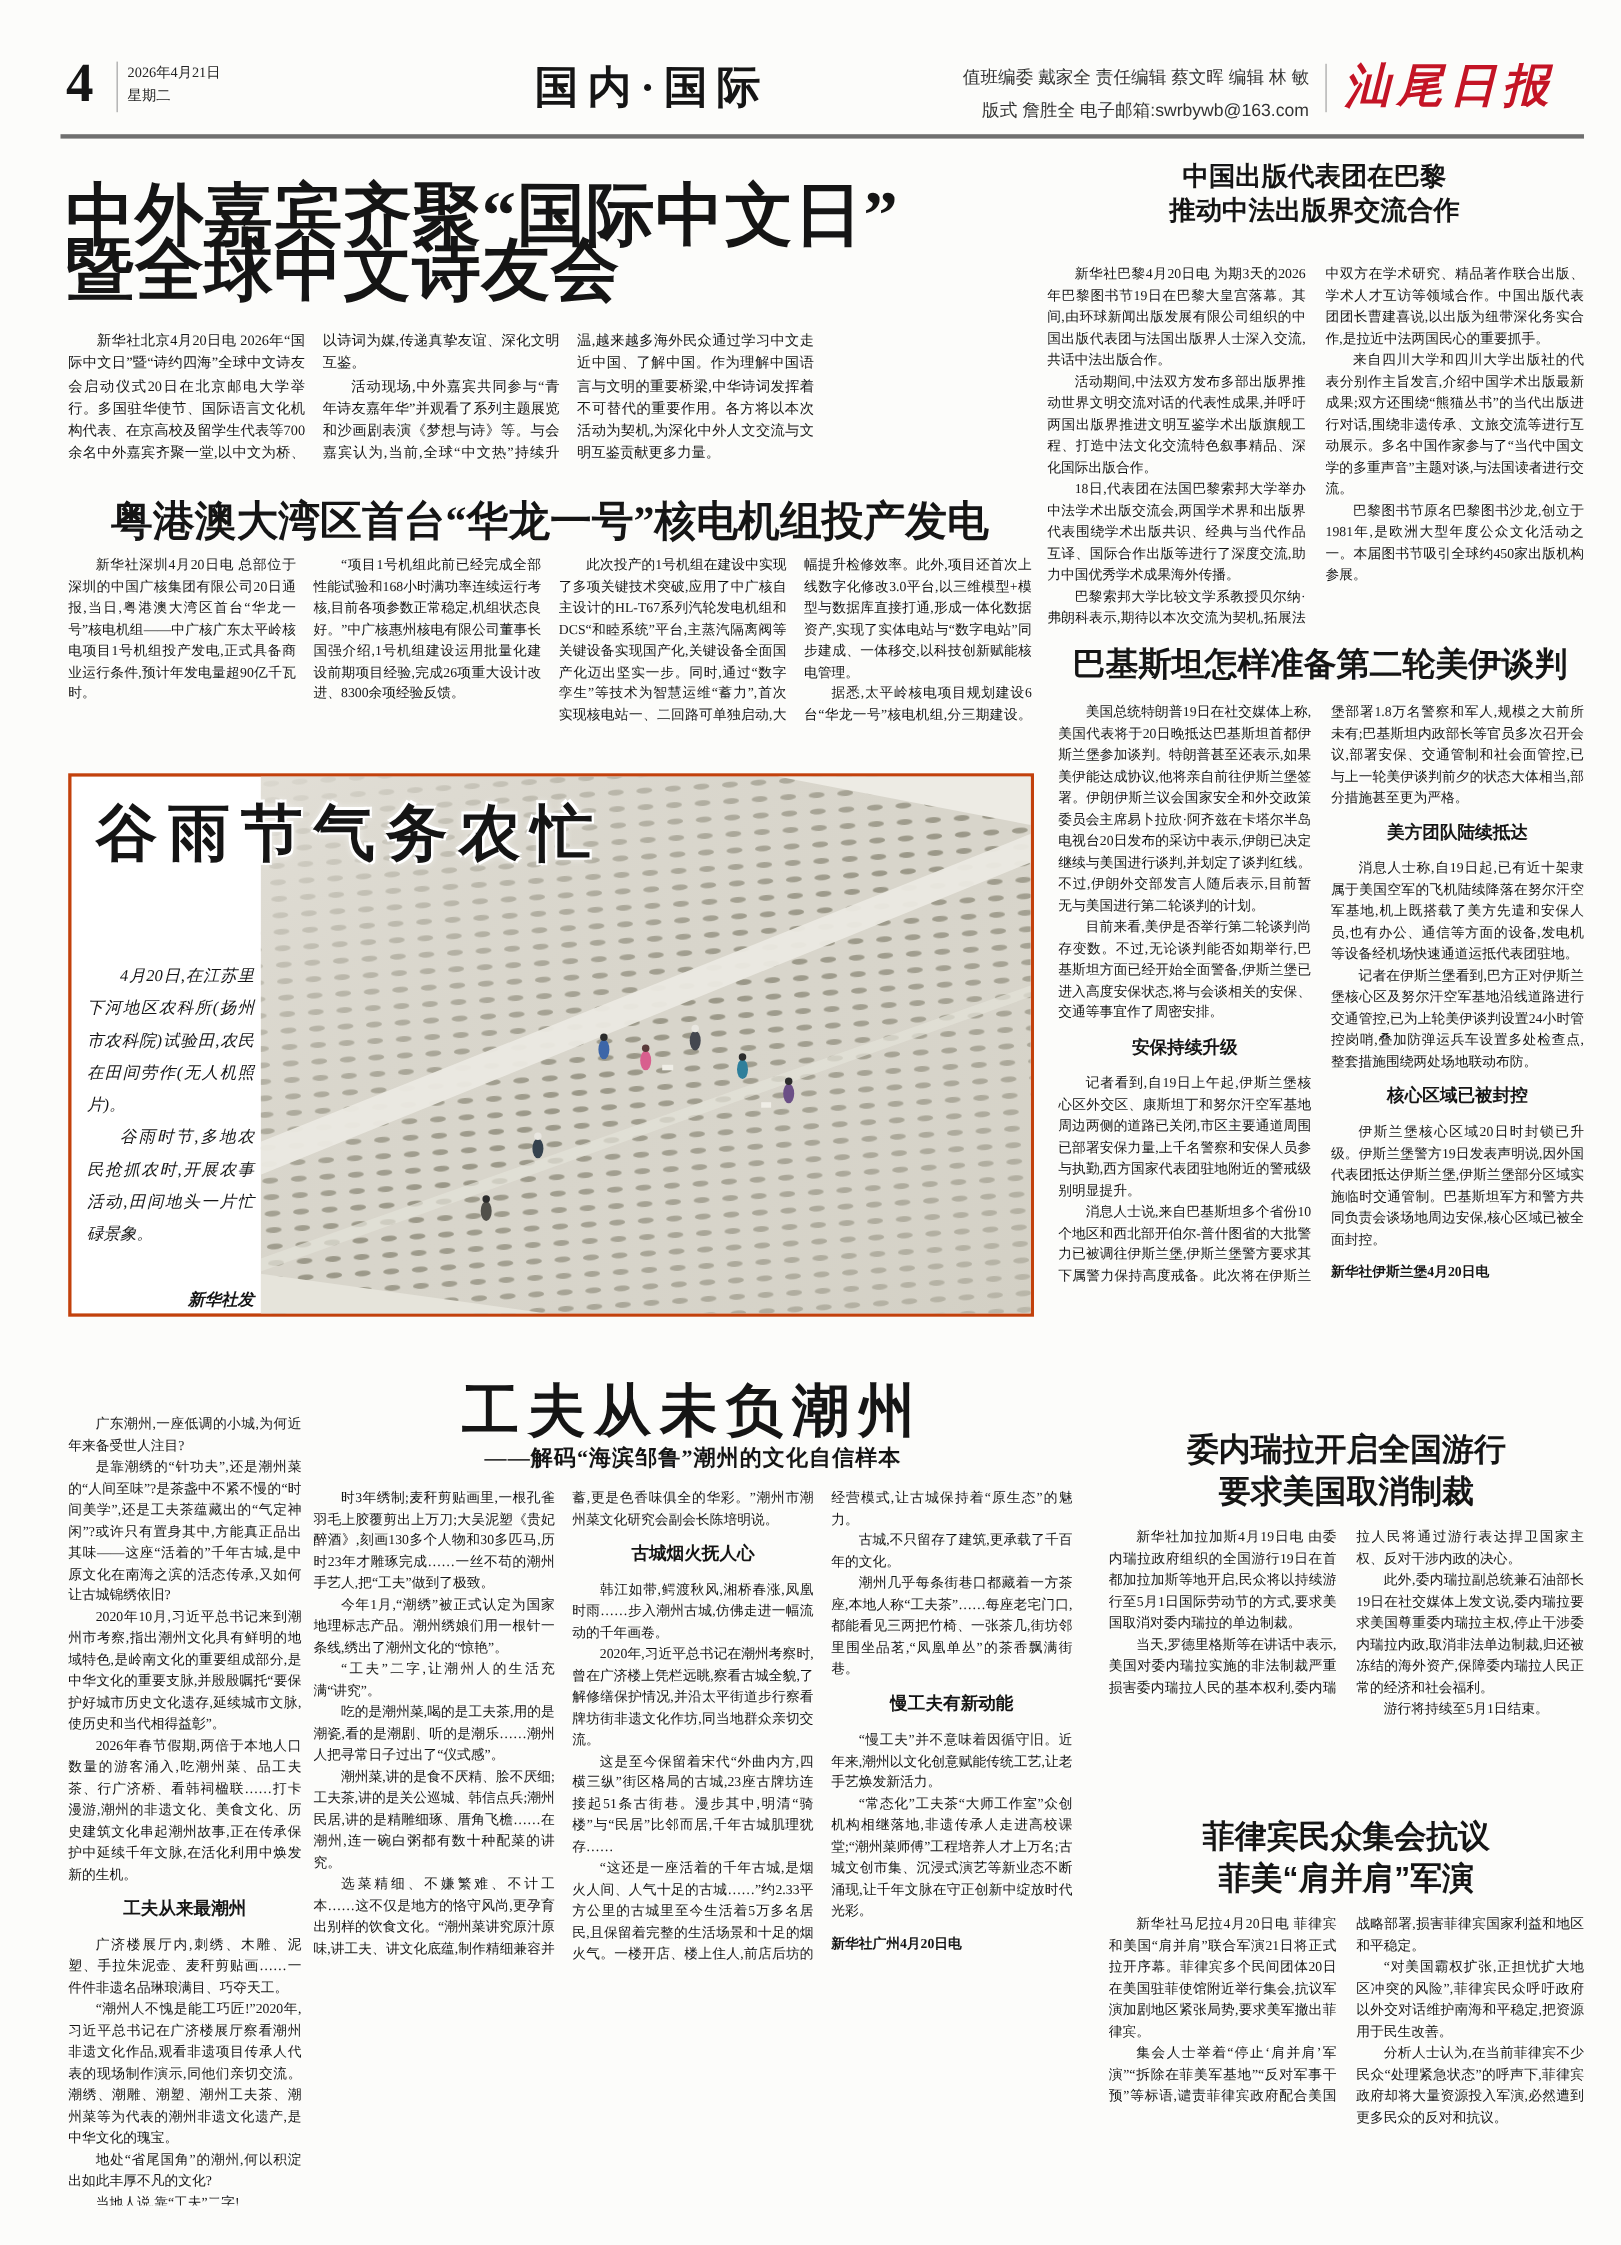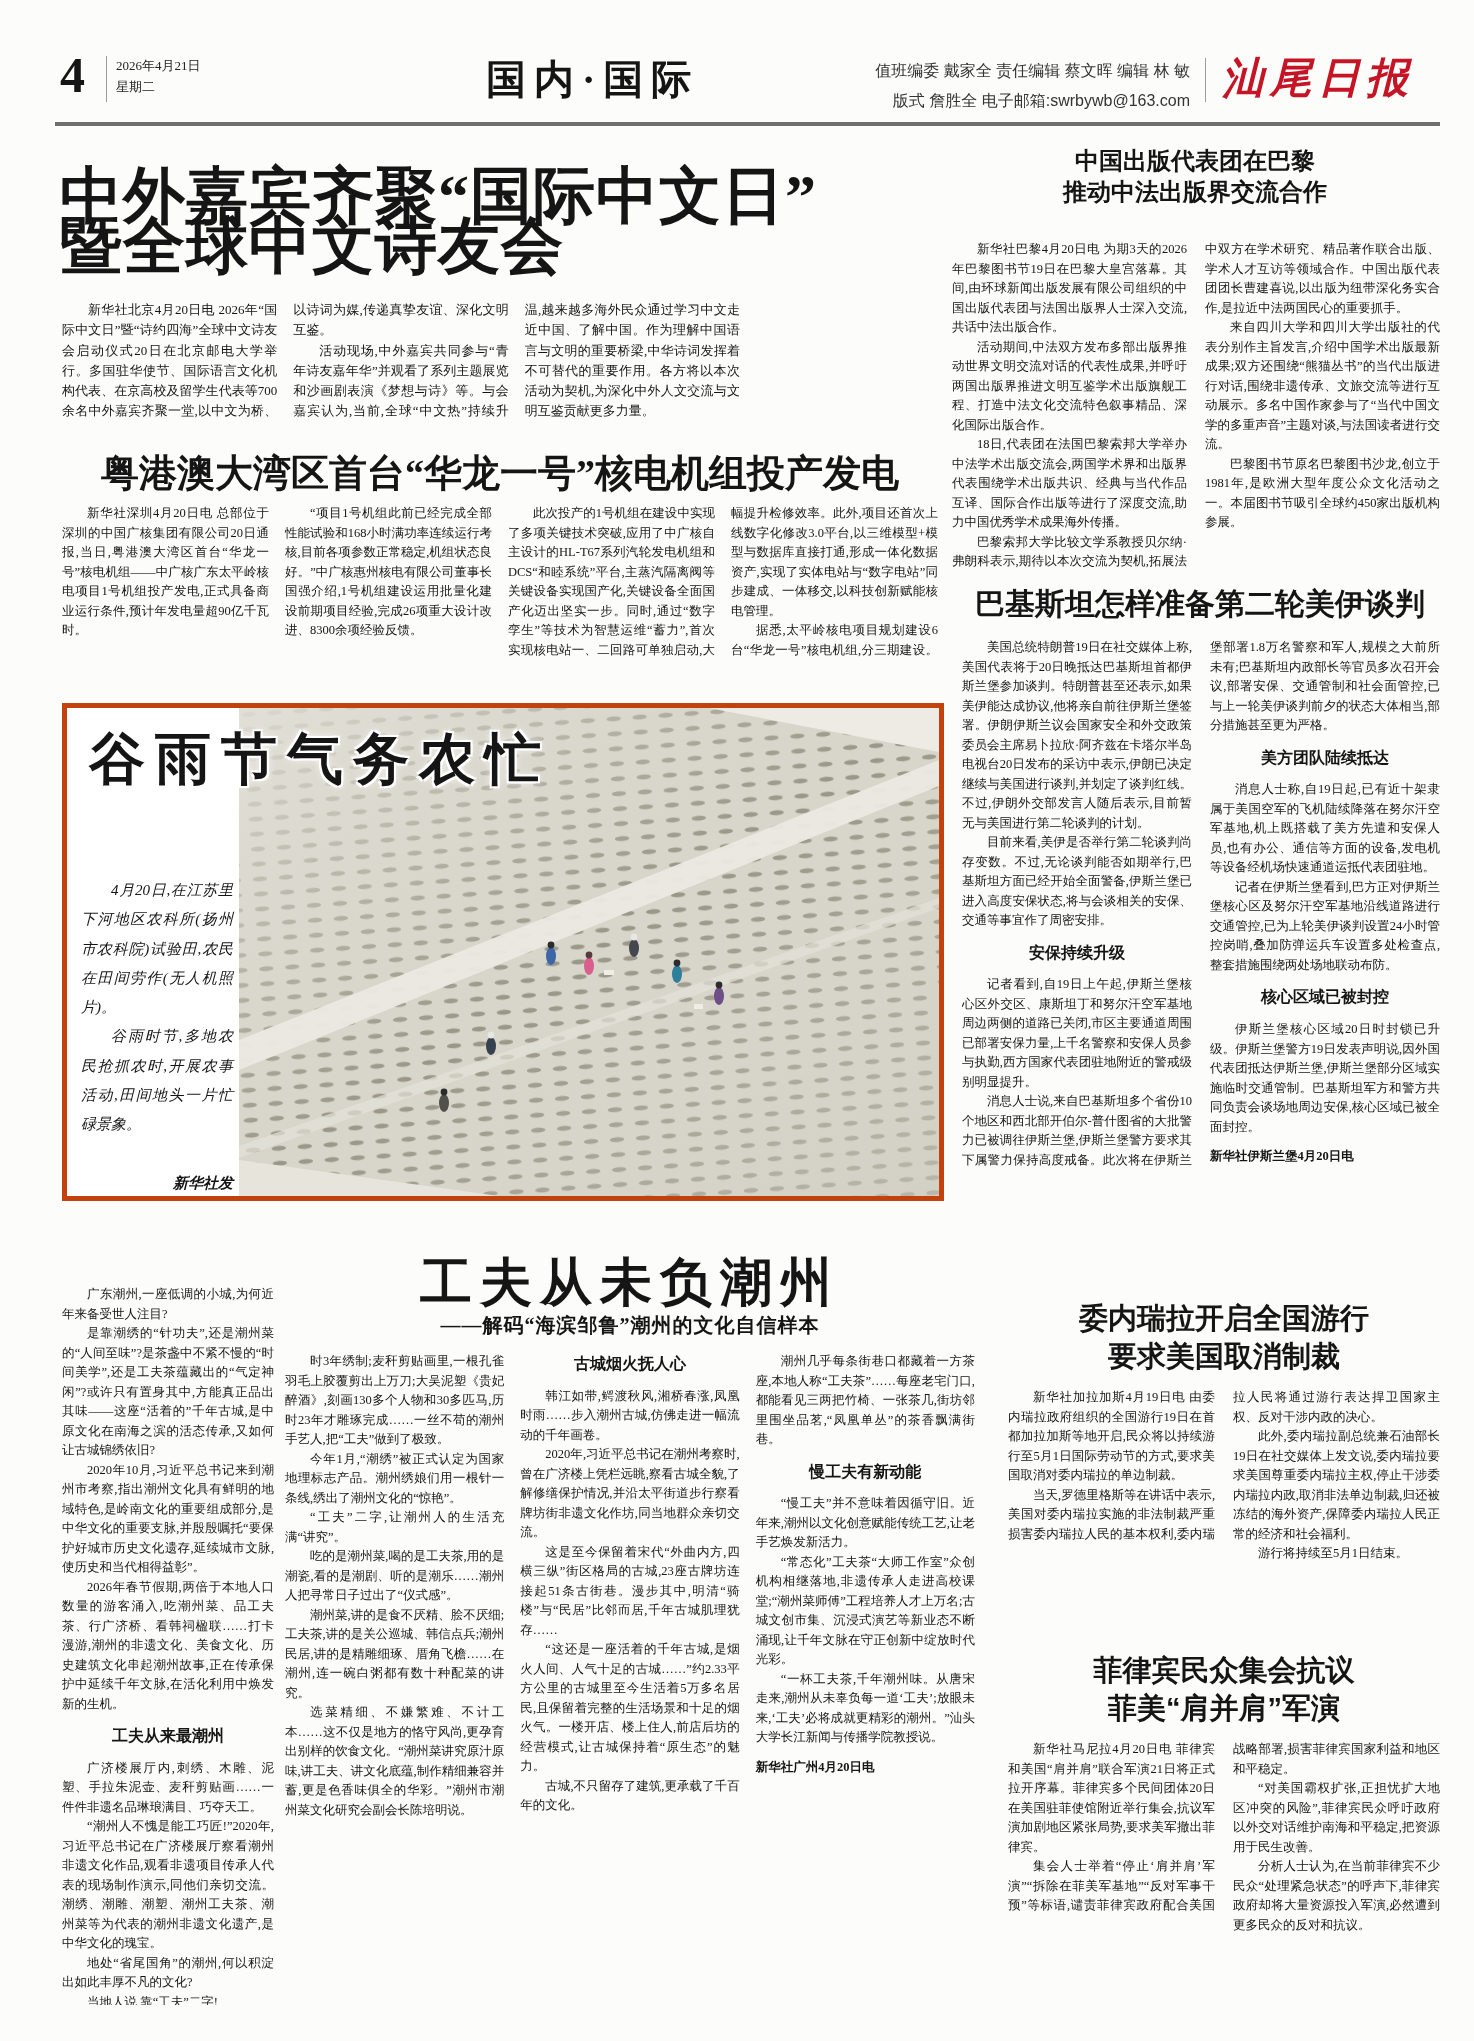--- a/index.html
+++ b/index.html
@@ -27,21 +27,21 @@
   
   .bod{font-size:13px;line-height:1.56;text-align:justify;overflow:hidden;}
   .bod .para{margin:0;text-indent:2em;}
   .bod .subhead{margin:10px 0;text-indent:0;text-align:center;font-weight:bold;font-size:16px;
                 font-family:"Liberation Sans","DejaVu Sans",sans-serif;}
   .bod .dateline{margin:10px 0;text-indent:0;text-align:left;font-weight:bold;}
   .cols3{column-count:3;column-gap:16px;}
   .cols4{column-count:4;column-gap:16px;}
   .cols2{column-count:2;column-gap:18px;}
   
-  .photo-box{border:5px solid #c2410c;background:#ffffff;}
+  .photo-box{border:3px solid #c2410c;background:#ffffff;}
   .photo-title{font-size:56px;font-weight:bold;letter-spacing:10px;white-space:nowrap;
                text-shadow:2px 2px 0 #ffffff,-2px -2px 0 #ffffff,2px -2px 0 #ffffff,-2px 2px 0 #ffffff,0 0 8px #ffffff;}
   .photo-caption{font-size:15px;line-height:1.95;font-style:italic;text-align:justify;}
   .photo-caption .para{margin:0;text-indent:2em;}
   .photo-credit{font-weight:bold;text-align:right;font-style:italic;font-size:15px;margin-top:4px;}
 </style>
 </head>
 <body>
 
 <div class="page">
@@ -174,21 +174,20 @@
       <p class="subhead">古城烟火抚人心</p>
       <p class="para">韩江如带,鳄渡秋风,湘桥春涨,凤凰时雨……步入潮州古城,仿佛走进一幅流动的千年画卷。</p>
       <p class="para">2020年,习近平总书记在潮州考察时,曾在广济楼上凭栏远眺,察看古城全貌,了解修缮保护情况,并沿太平街道步行察看牌坊街非遗文化作坊,同当地群众亲切交流。</p>
       <p class="para">这是至今保留着宋代“外曲内方,四横三纵”街区格局的古城,23座古牌坊连接起51条古街巷。漫步其中,明清“骑楼”与“民居”比邻而居,千年古城肌理犹存……</p>
       <p class="para">“这还是一座活着的千年古城,是烟火人间、人气十足的古城……”约2.33平方公里的古城里至今生活着5万多名居民,且保留着完整的生活场景和十足的烟火气。一楼开店、楼上住人,前店后坊的经营模式,让古城保持着“原生态”的魅力。</p>
       <p class="para">古城,不只留存了建筑,更承载了千百年的文化。</p>
       <p class="para">潮州几乎每条街巷口都藏着一方茶座,本地人称“工夫茶”……每座老宅门口,都能看见三两把竹椅、一张茶几,街坊邻里围坐品茗,“凤凰单丛”的茶香飘满街巷。</p>
       <p class="subhead">慢工夫有新动能</p>
       <p class="para">“慢工夫”并不意味着因循守旧。近年来,潮州以文化创意赋能传统工艺,让老手艺焕发新活力。</p>
       <p class="para">“常态化”工夫茶“大师工作室”众创机构相继落地,非遗传承人走进高校课堂;“潮州菜师傅”工程培养人才上万名;古城文创市集、沉浸式演艺等新业态不断涌现,让千年文脉在守正创新中绽放时代光彩。</p>
-      <p class="para">“一杯工夫茶,千年潮州味。从唐宋走来,潮州从未辜负每一道‘工夫’;放眼未来,‘工夫’必将成就更精彩的潮州。”汕头大学长江新闻与传播学院教授说。</p>
       <p class="dateline">新华社广州4月20日电</p>
     </div>
 
   <div class="abs h-sans h-small" style="left:1008px;top:1300px;width:432px;">
     <div>委内瑞拉开启全国游行</div>
     <div>要求美国取消制裁</div>
   </div>
   <div class="abs bod cols2" style="left:1008px;top:1388px;width:432px;height:248px;font-size:12.5px;">
       <p class="para">新华社加拉加斯4月19日电  由委内瑞拉政府组织的全国游行19日在首都加拉加斯等地开启,民众将以持续游行至5月1日国际劳动节的方式,要求美国取消对委内瑞拉的单边制裁。</p>
       <p class="para">当天,罗德里格斯等在讲话中表示,美国对委内瑞拉实施的非法制裁严重损害委内瑞拉人民的基本权利,委内瑞拉人民将通过游行表达捍卫国家主权、反对干涉内政的决心。</p>

